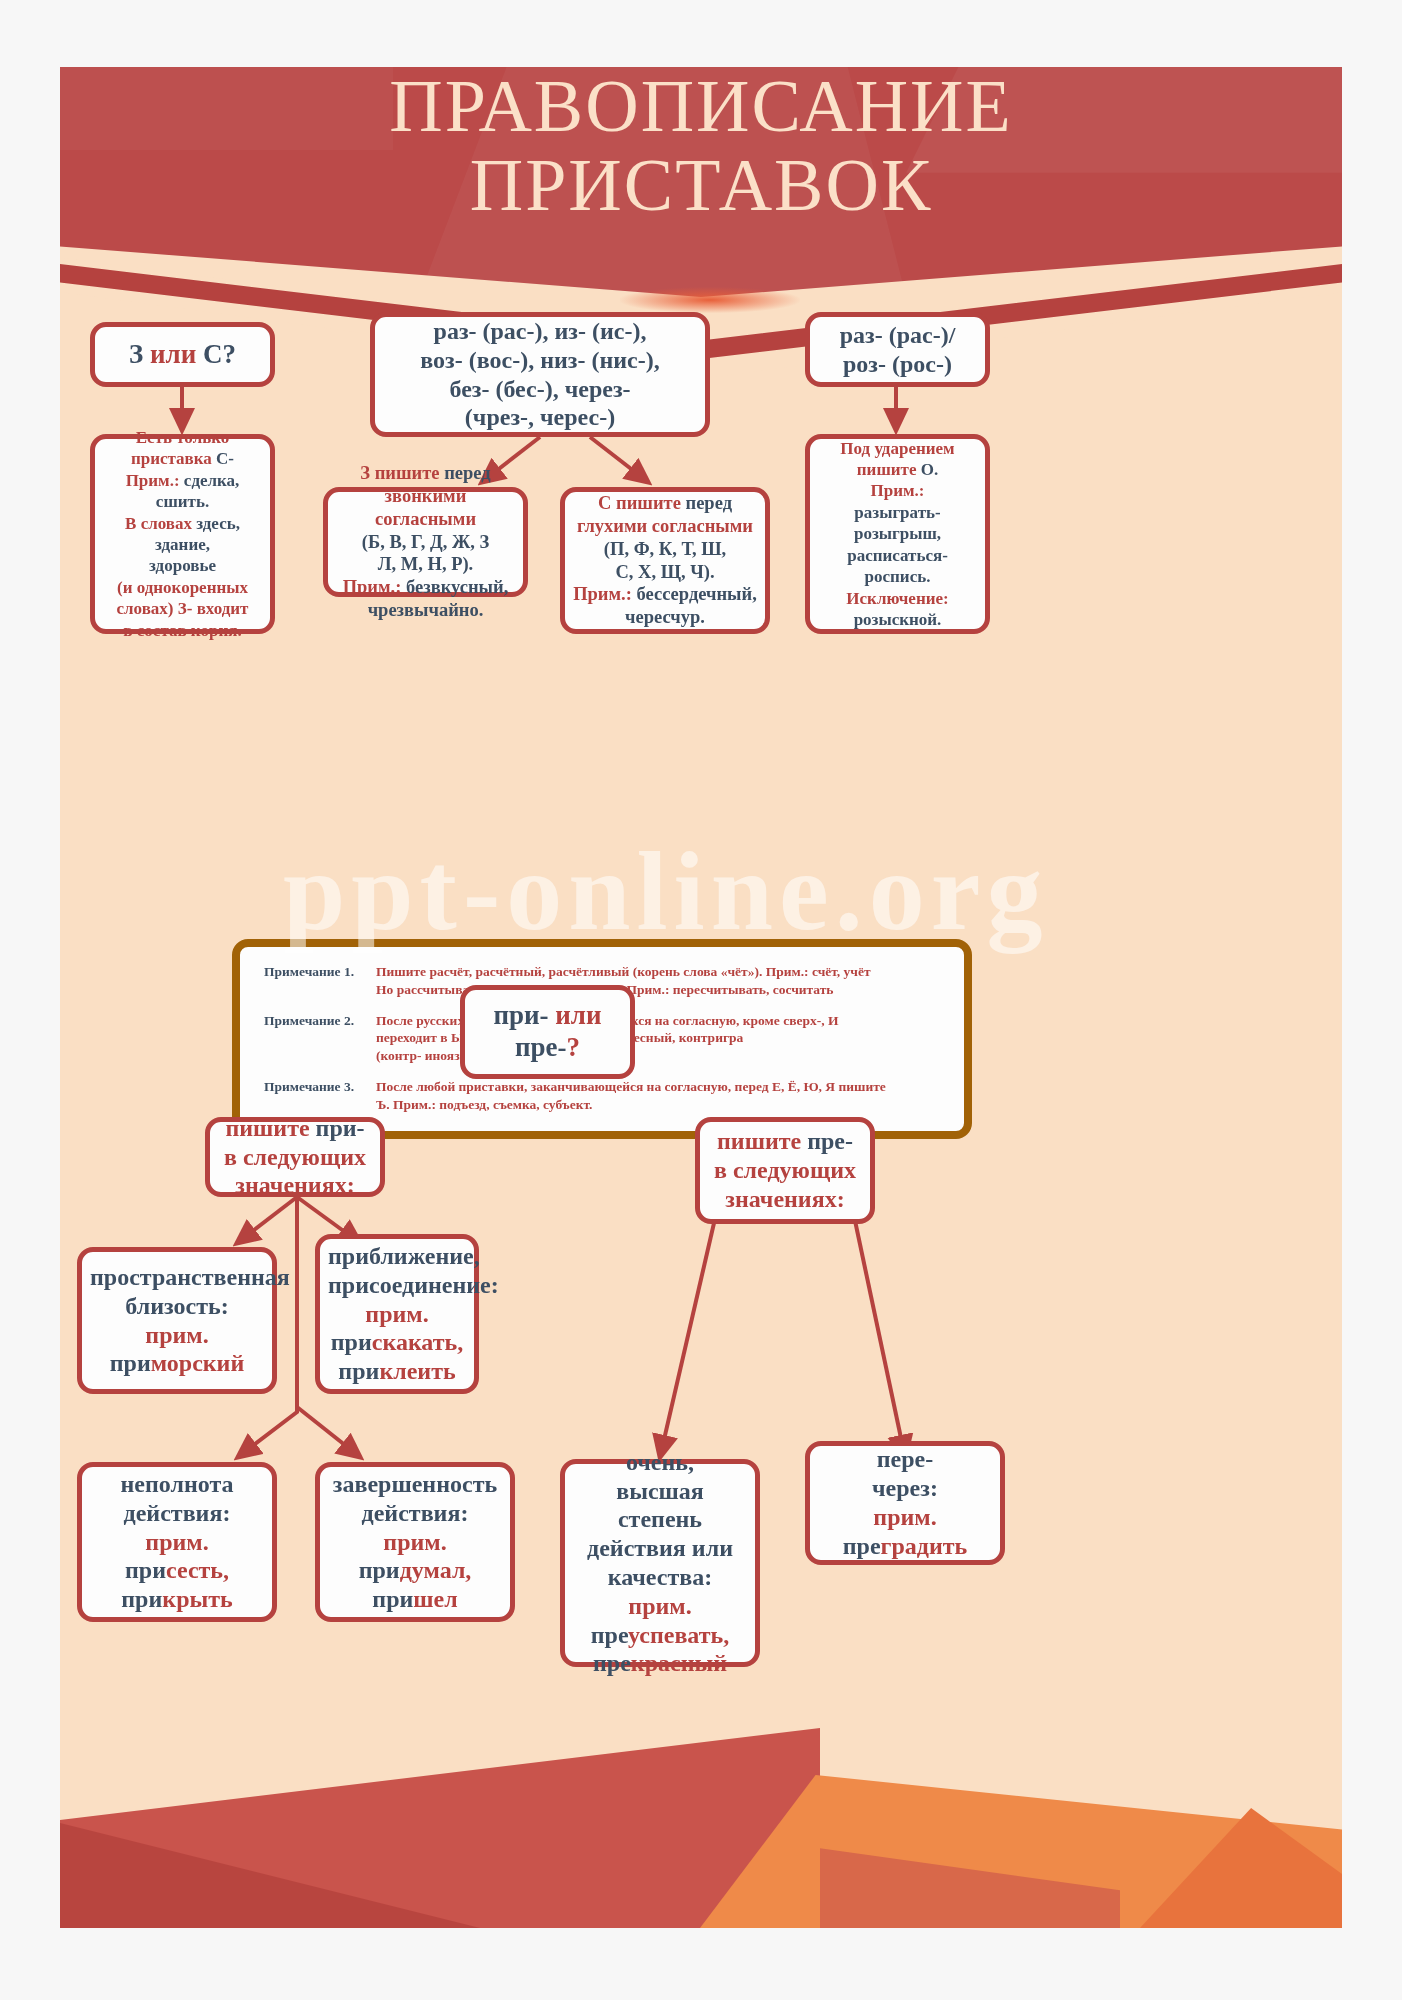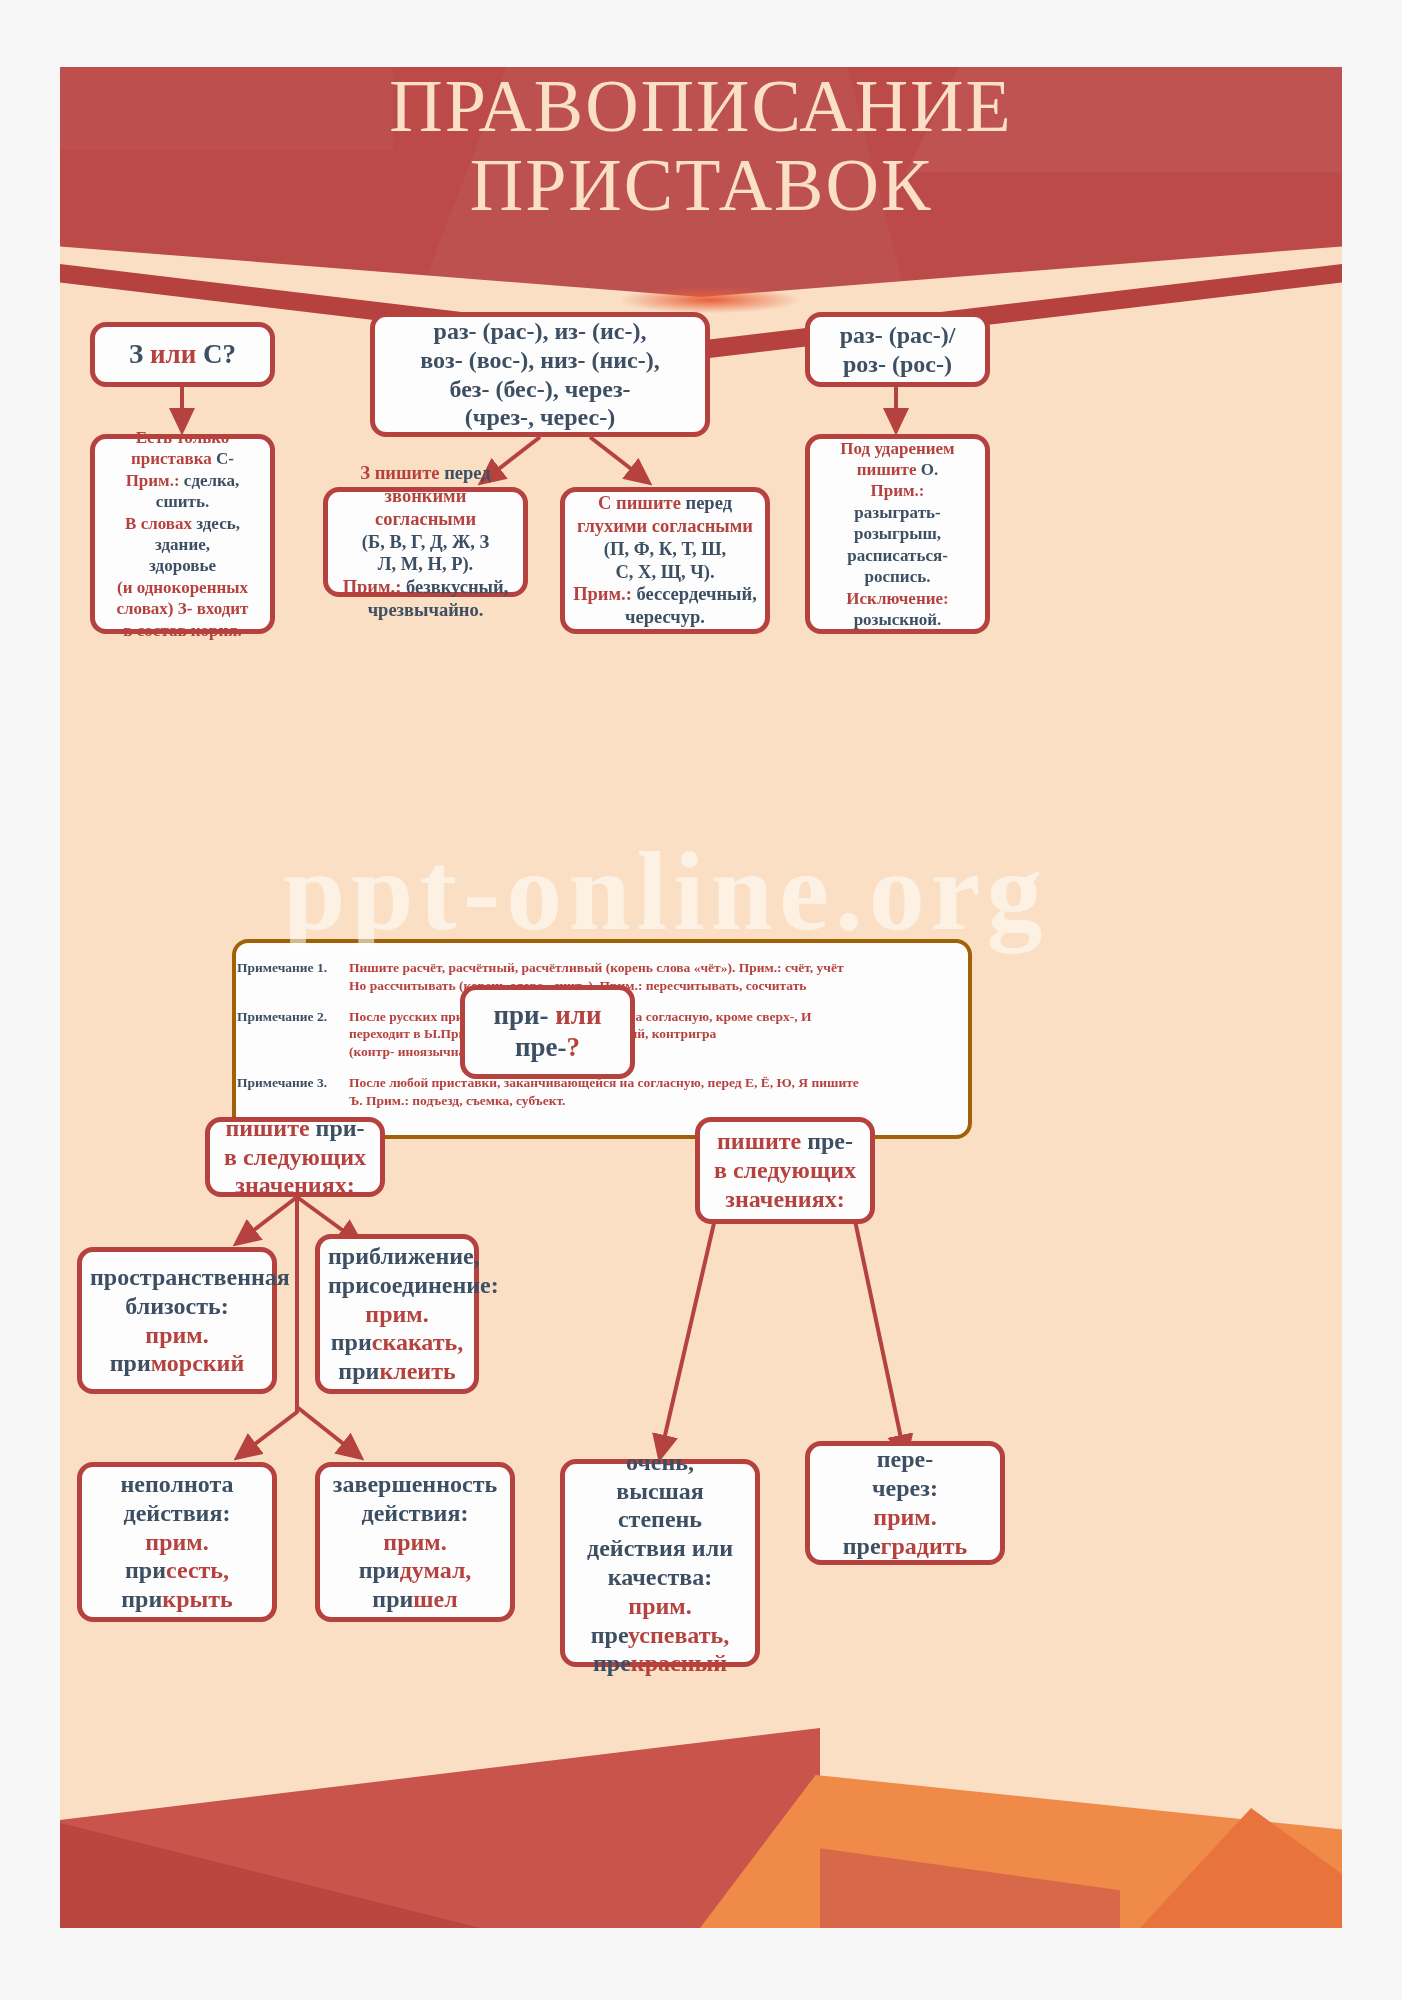--- a/index.html
+++ b/index.html
@@ -111,22 +111,22 @@
   .nr{color:#b5423f;font-weight:700;}
 
   .big  {font-size:27px;line-height:1.18;}
   .mid  {font-size:24px;line-height:1.2;}
   .small{font-size:18.5px;line-height:1.24;}
   .tiny {font-size:17px;line-height:1.26;}
 
   
   .notes{
     position:absolute;left:172px;top:872px;width:740px;height:200px;
-    background:#fdfdfd;border:4px solid #a16207;border-radius:16px;
-    box-sizing:border-box;padding:16px 14px 10px 1px;
+    background:#fdfdfd;border:8px solid #a16207;border-radius:16px;
+    box-sizing:border-box;padding:16px 14px 10px 24px;
     z-index:9;
   }
   .note-row{display:flex;margin-bottom:13px;}
   .note-lbl{
     flex:0 0 112px;color:#3d4f63;font-weight:700;font-size:13.5px;
     line-height:1.3;white-space:nowrap;
   }
   .note-body{color:#b5423f;font-weight:700;font-size:13.5px;line-height:1.32;}
 
   

